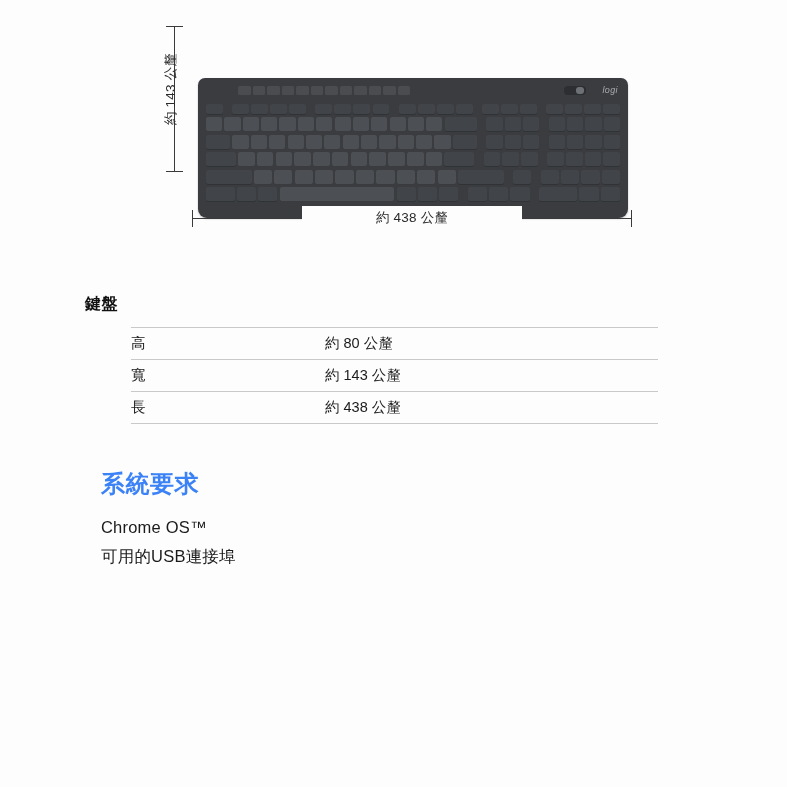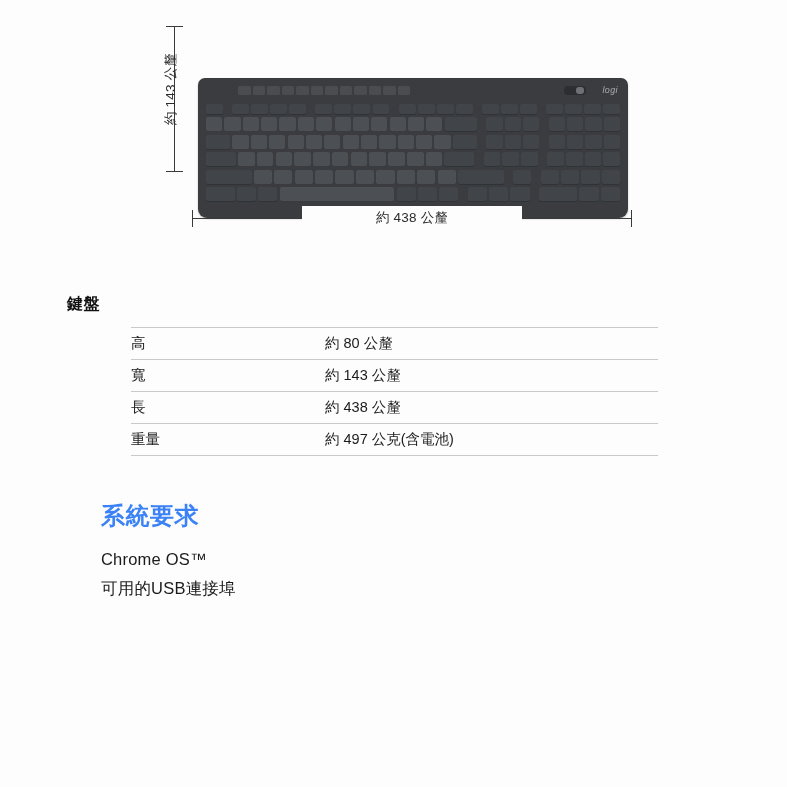--- a/index.html
+++ b/index.html
@@ -201,21 +201,21 @@
   .content {
     position: absolute;
     left: 0;
     top: 250px;
     width: 787px;
   }
   .section-sub {
     font-size: 16px;
     font-weight: bold;
     color: #111;
-    margin: 44px 0 12px 67px;
+    margin: 44px 0 12px 85px;
     letter-spacing: 0.5px;
   }
   table.specs {
     margin-left: 131px;
     border-collapse: collapse;
     width: 527px;
     font-size: 14.5px;
     color: #1b1b1b;
   }
   table.specs td {
@@ -455,24 +455,20 @@
           <td class="value">約 80 公釐</td>
         </tr>
         <tr>
           <td class="label">寬</td>
           <td class="value">約 143 公釐</td>
         </tr>
         <tr>
           <td class="label">長</td>
           <td class="value">約 438 公釐</td>
         </tr>
-        <tr>
-          <td class="label">重量</td>
-          <td class="value">約 497 公克(含電池)</td>
-        </tr>
       </tbody>
     </table>
 
     <div class="section-title">系統要求</div>
 
 
     <div class="req-line tight">Chrome OS™</div>
     <div class="req-line tight">可用的USB連接埠</div>
 
   </div>

